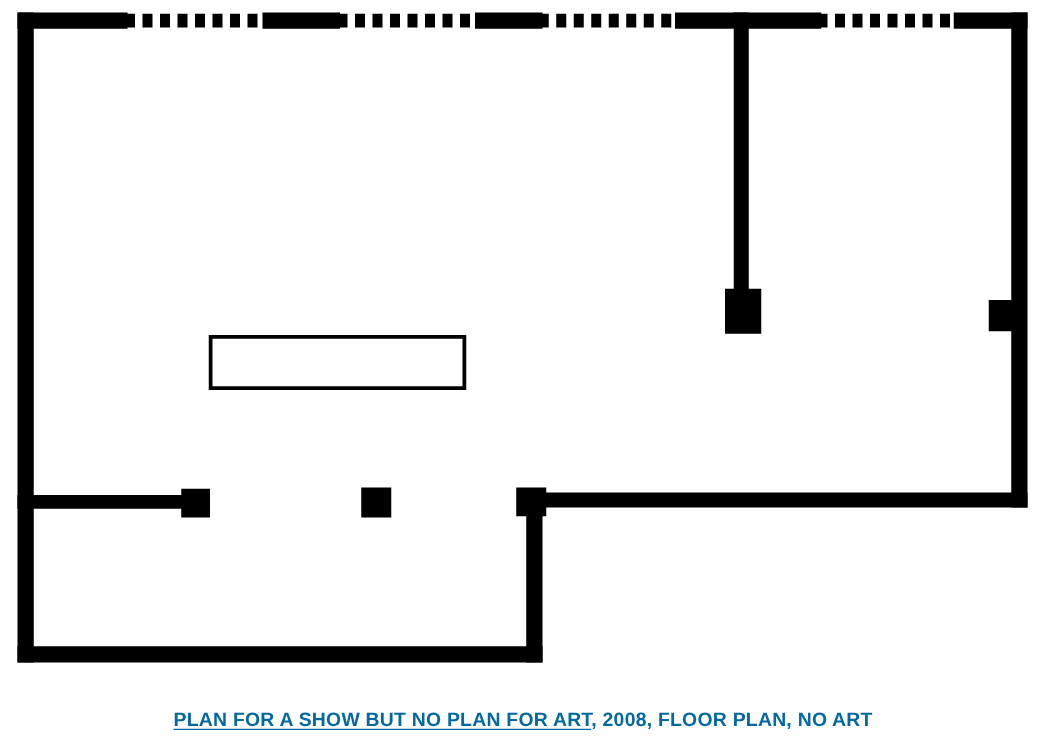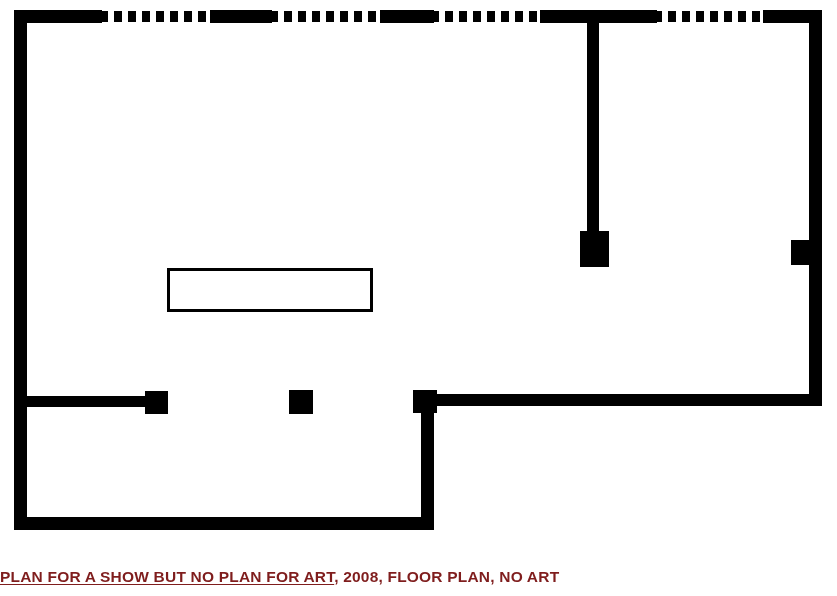--- a/index.html
+++ b/index.html
@@ -26,26 +26,26 @@
     top: 0;
     width: 837px;
     height: 548px;
     display: block;
   }
   #caption {
     position: absolute;
     left: 0;
     top: 568px;
     width: 837px;
-    text-align: left;
+    text-align: center;
     font-family: "Liberation Sans", sans-serif;
     font-size: 15.5px;
     font-weight: 600;
     letter-spacing: 0.2px;
-    color: #7f1d1d;
+    color: #0369a1;
     white-space: nowrap;
   }
   #caption .title-part {
     text-decoration: underline;
     text-underline-offset: 2px;
   }
   #caption .rest-part {
     text-decoration: none;
   }
 </style>

